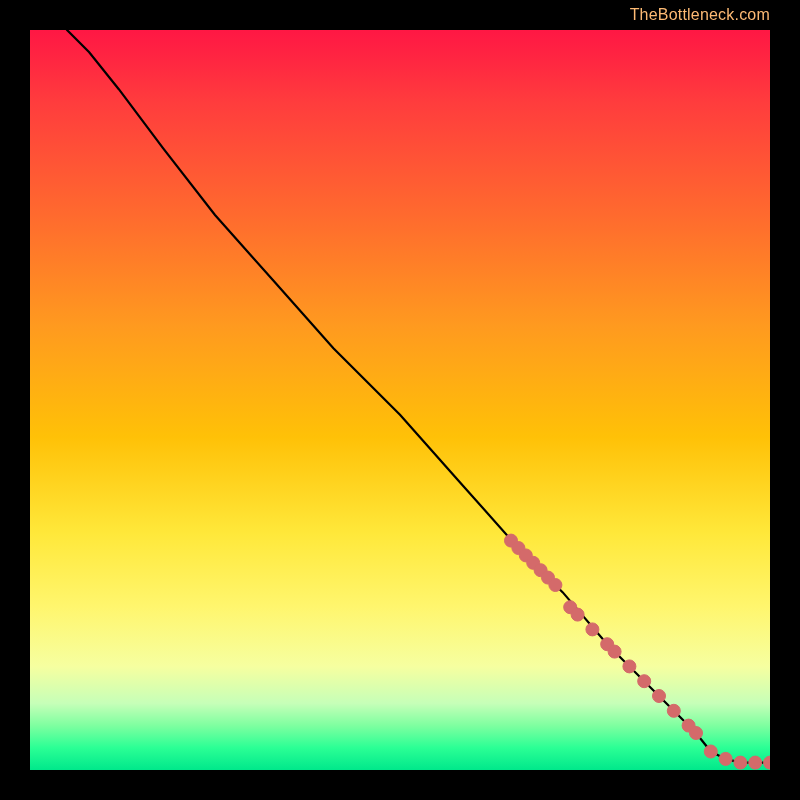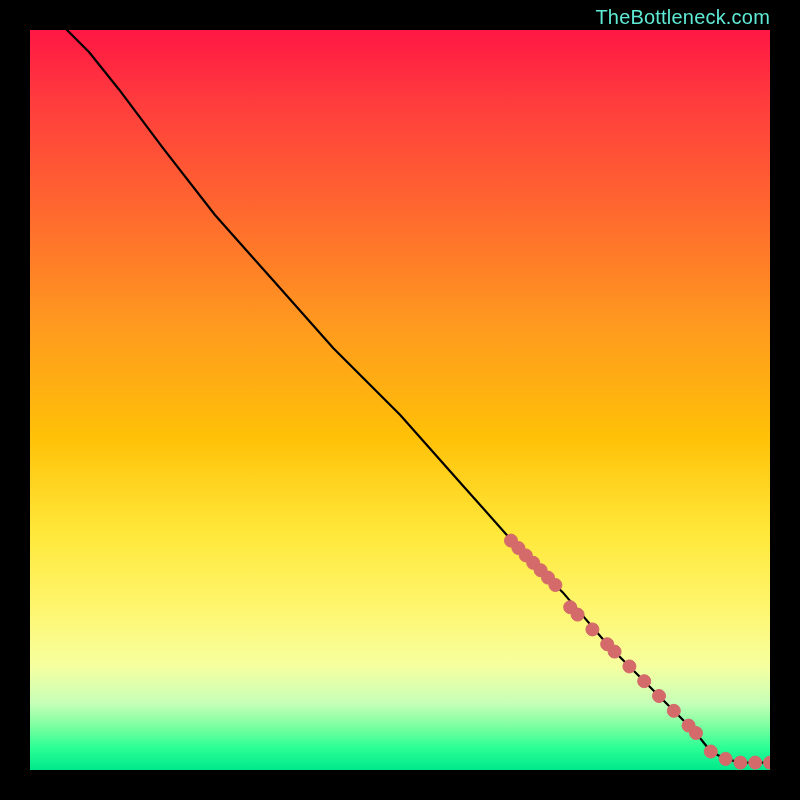--- a/index.html
+++ b/index.html
@@ -37,22 +37,22 @@
       #c6ffb8 91%,
       #7effa0 94%,
       #2bff95 97%,
       #00e88b 100%
     );
   }
   .watermark {
     position: absolute;
     top: 6px;
     right: 30px;
-    color: #5eead4;
-    font-size: 20px;
+    color: #fdba74;
+    font-size: 16px;
     font-weight: 500;
     letter-spacing: 0.2px;
     user-select: none;
   }
   svg.curve {
     position: absolute;
     left: 0;
     top: 0;
     width: 740px;
     height: 740px;

